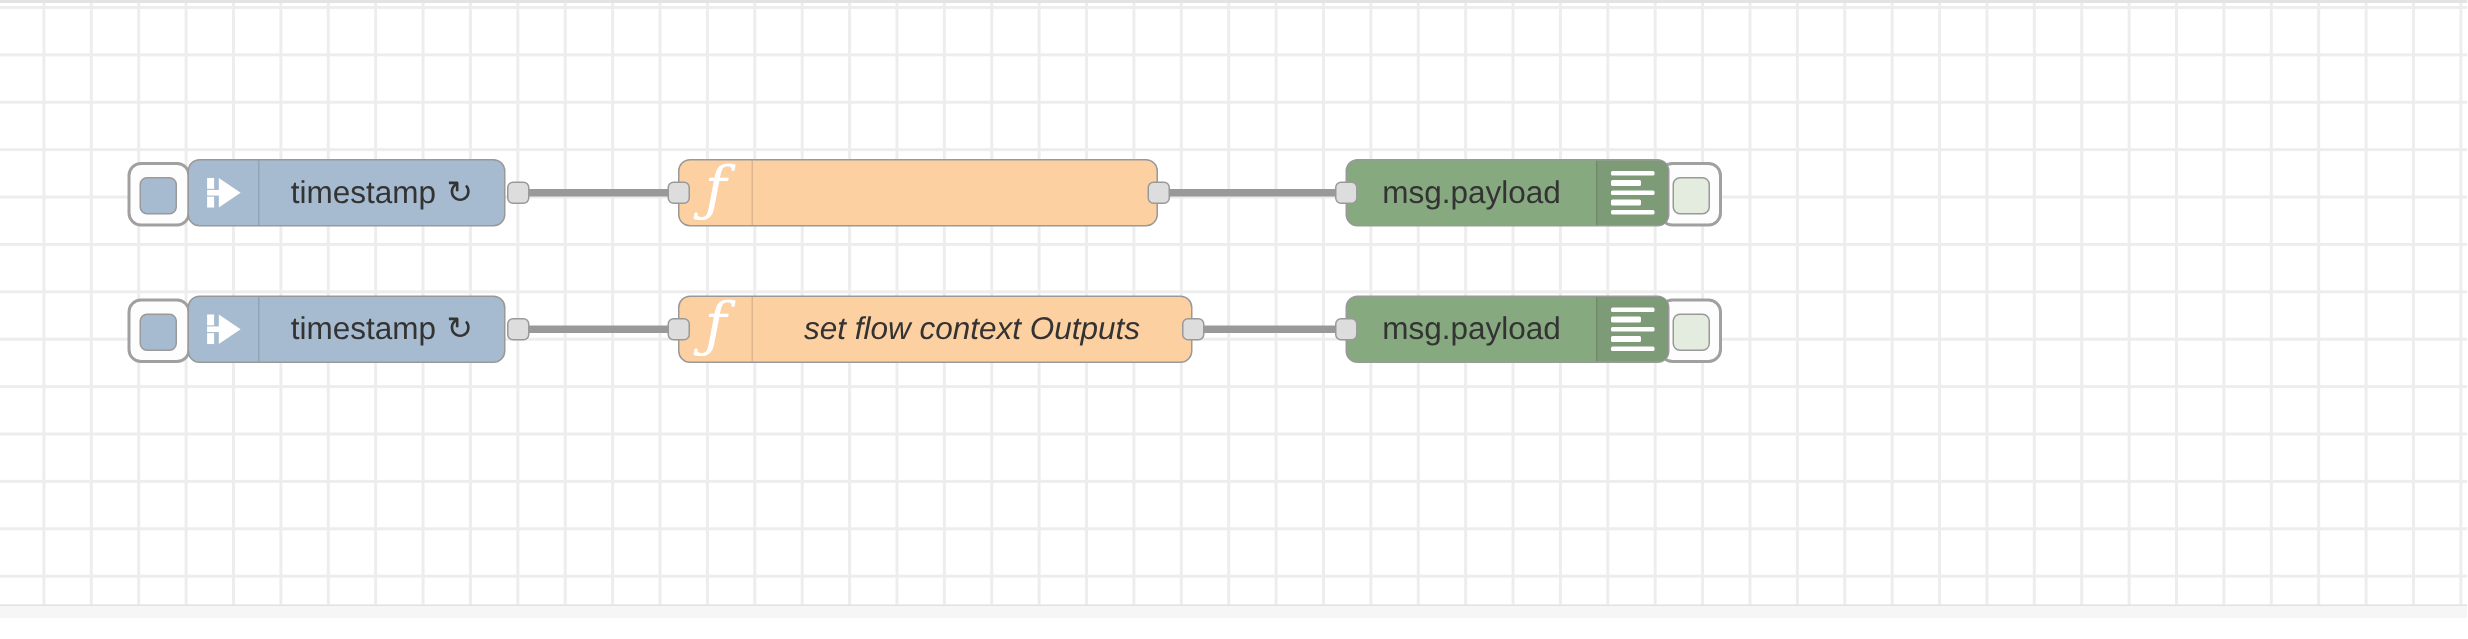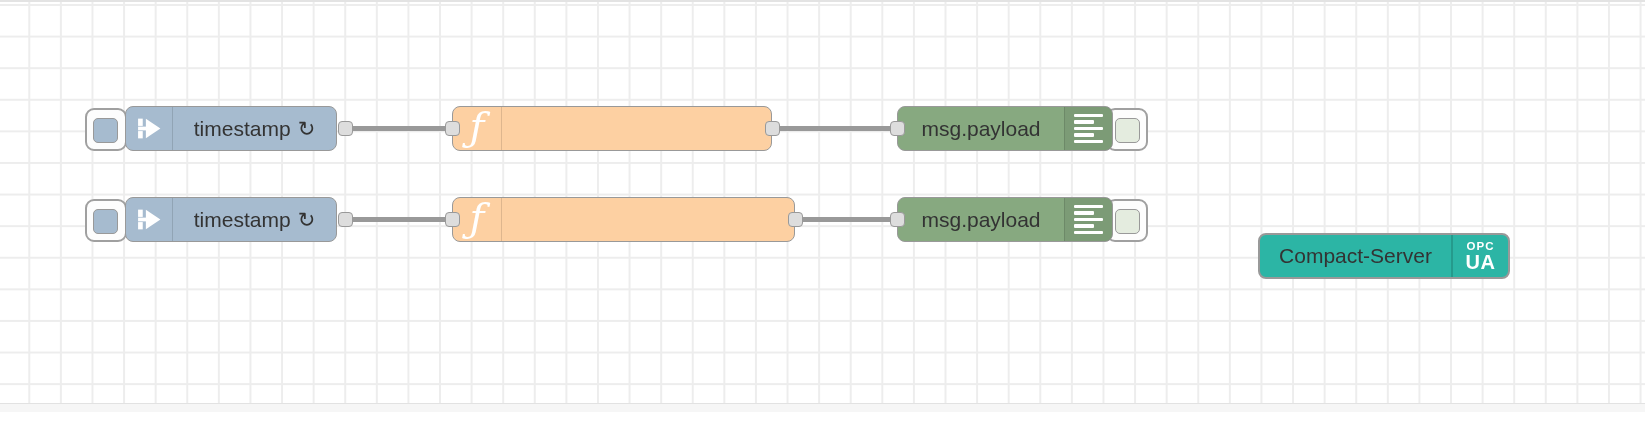--- a/index.html
+++ b/index.html
@@ -153,42 +153,36 @@
     </div>
     <div class="node-label">
       <span>timestamp</span>
       <span class="repeat">↻</span>
     </div>
   </div>
   <div class="port" style="left:338px; top:210px;"></div>
 
   <div class="node function italic" style="left:452px; top:195px; width:343px;">
     <div class="icon-region">ƒ</div>
+    <div class="node-label">set flow context Outputs</div>
   </div>
   <div class="port" style="left:445px; top:210px;"></div>
   <div class="port" style="left:788px; top:210px;"></div>
 
   <div class="side-btn debug-btn" style="left:1106px; top:197px;">
     <span class="inner"></span>
   </div>
 
   <div class="node debug" style="left:897px; top:195px; width:216px;">
     <div class="node-label">msg.payload</div>
     <div class="icon-region">
       <span class="bar b100"></span>
         <span class="bar b65"></span>
         <span class="bar b100"></span>
         <span class="bar b65"></span>
         <span class="bar b100"></span>
     </div>
   </div>
   <div class="port" style="left:890px; top:210px;"></div>
 
-  <div class="node server" style="left:1258px; top:231px; width:252px; height:46px;">
-    <div class="node-label">Compact-Server</div>
-    <div class="badge">
-      <span class="l1">OPC</span>
-      <span class="l2">UA</span>
-    </div>
-  </div>
 
   <div class="bottom-edge"></div>
 </div>
 
 </body></html>

